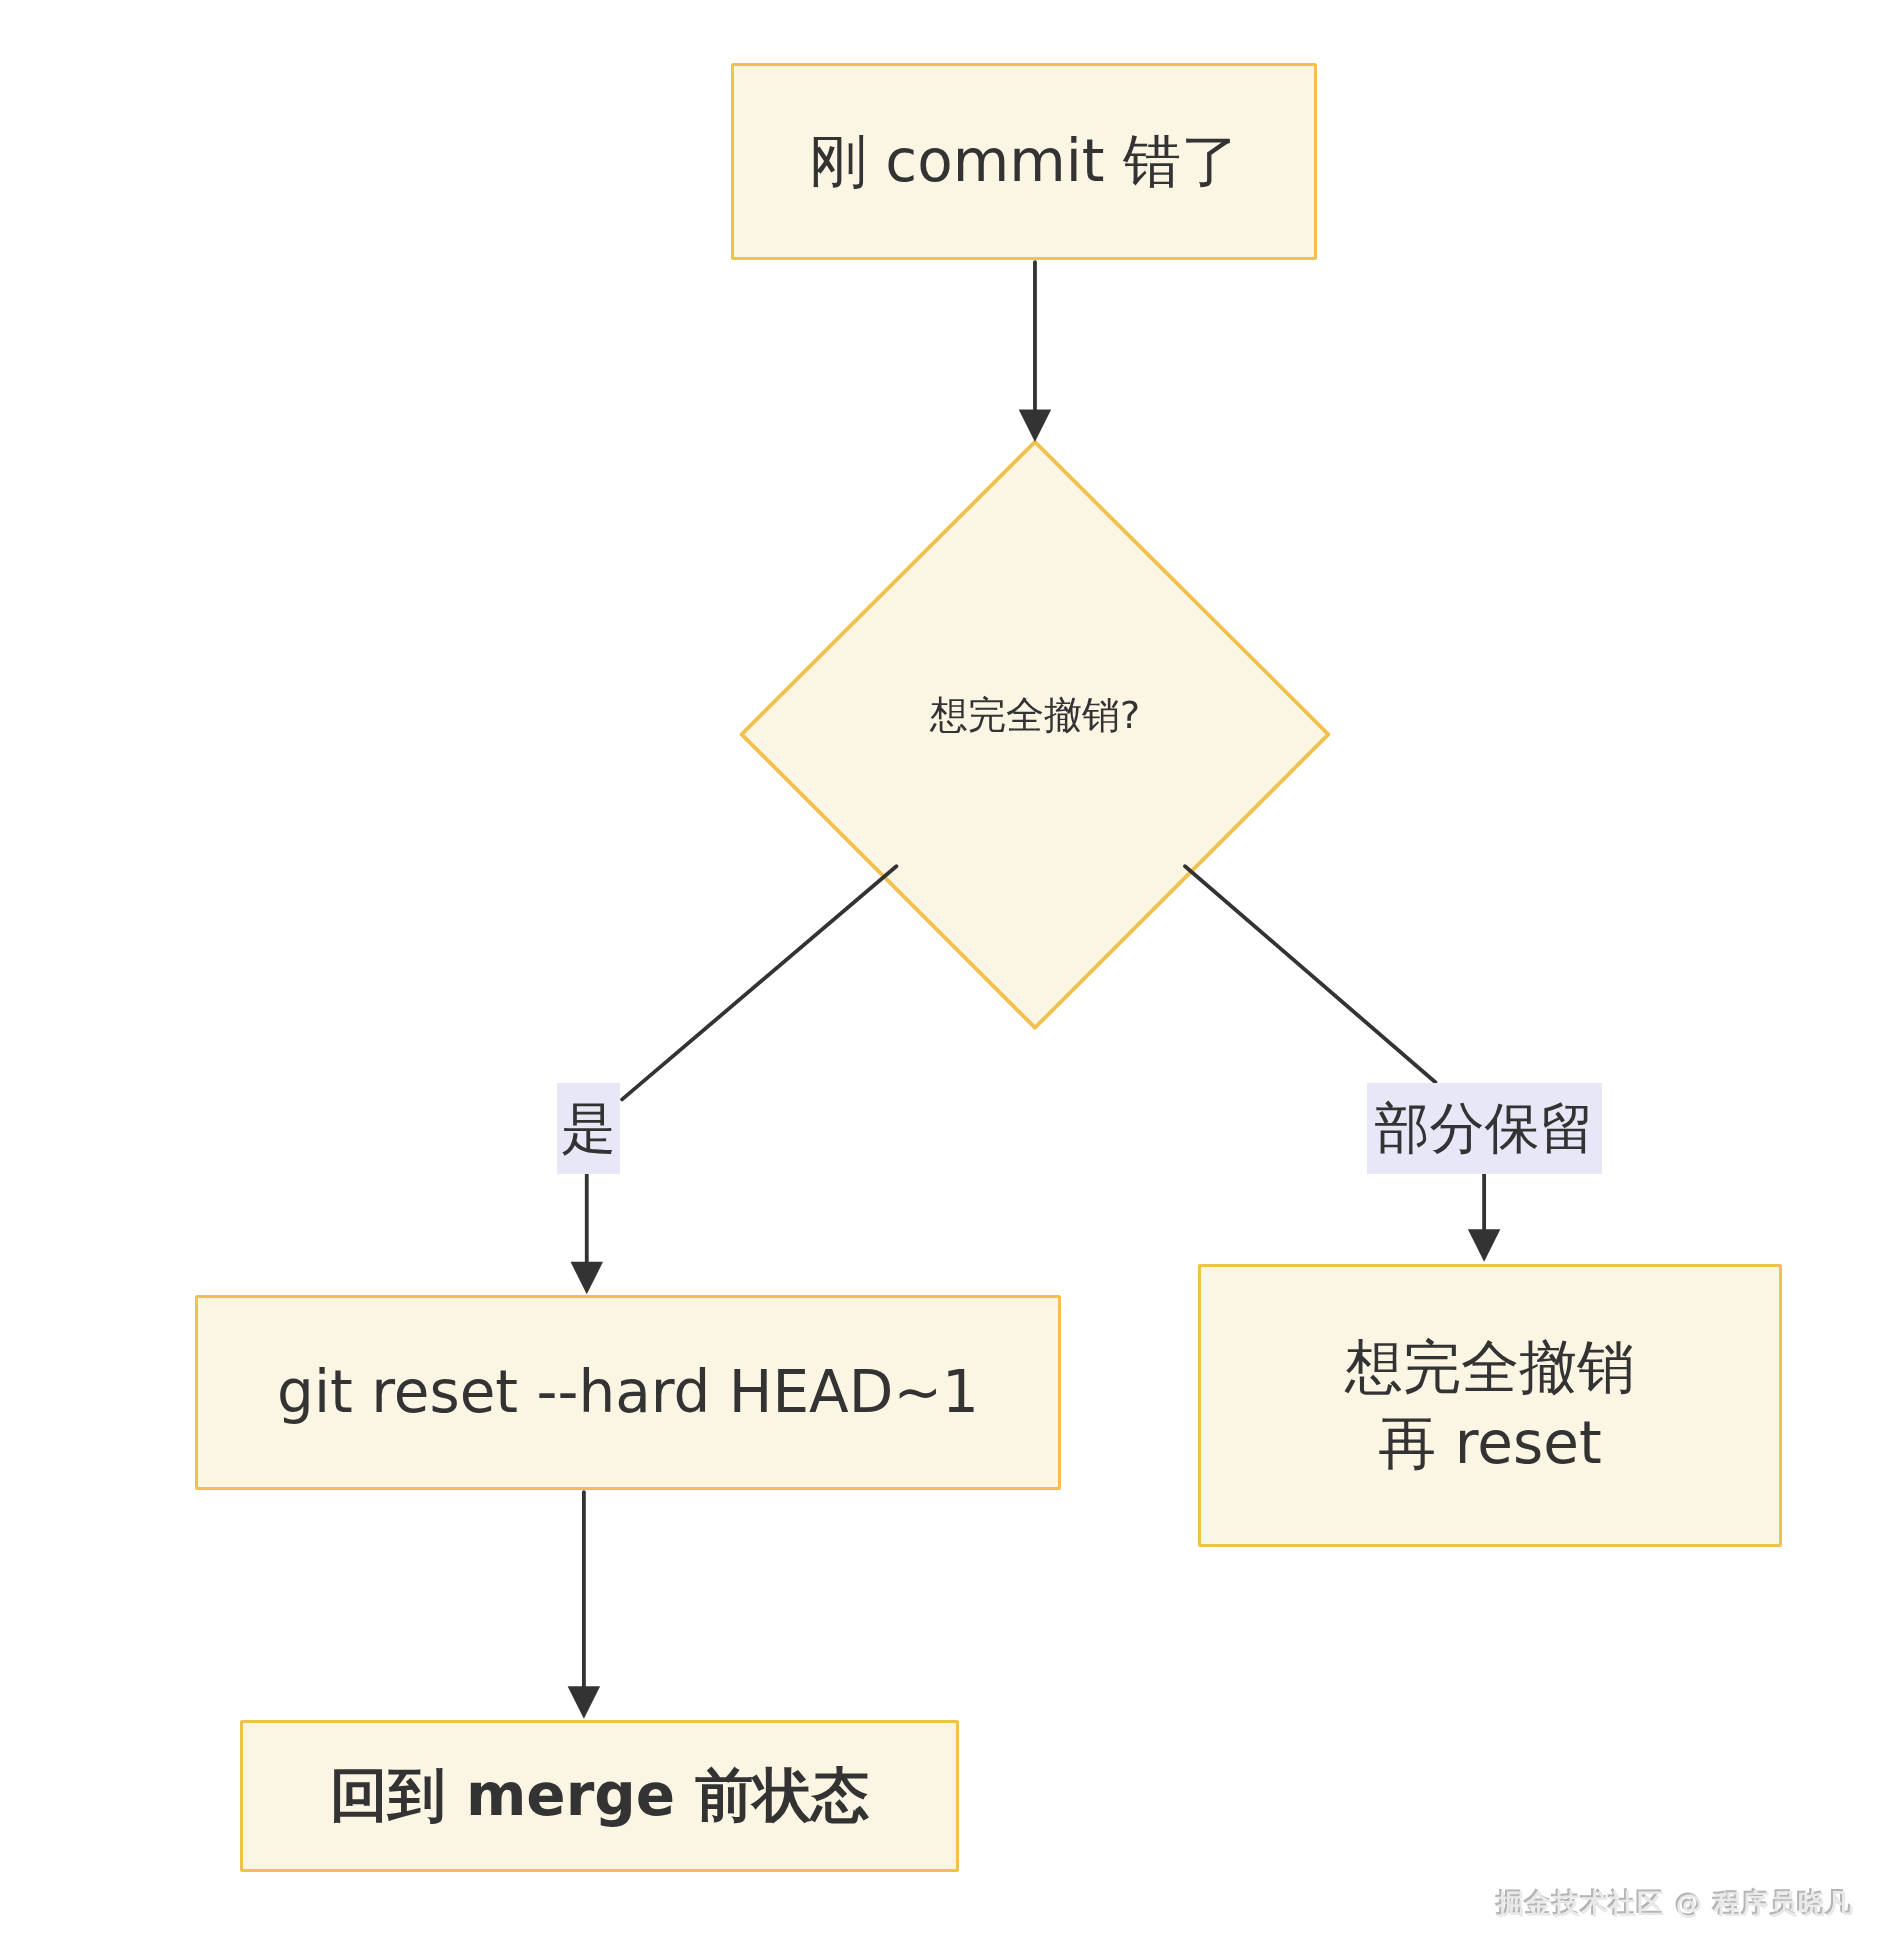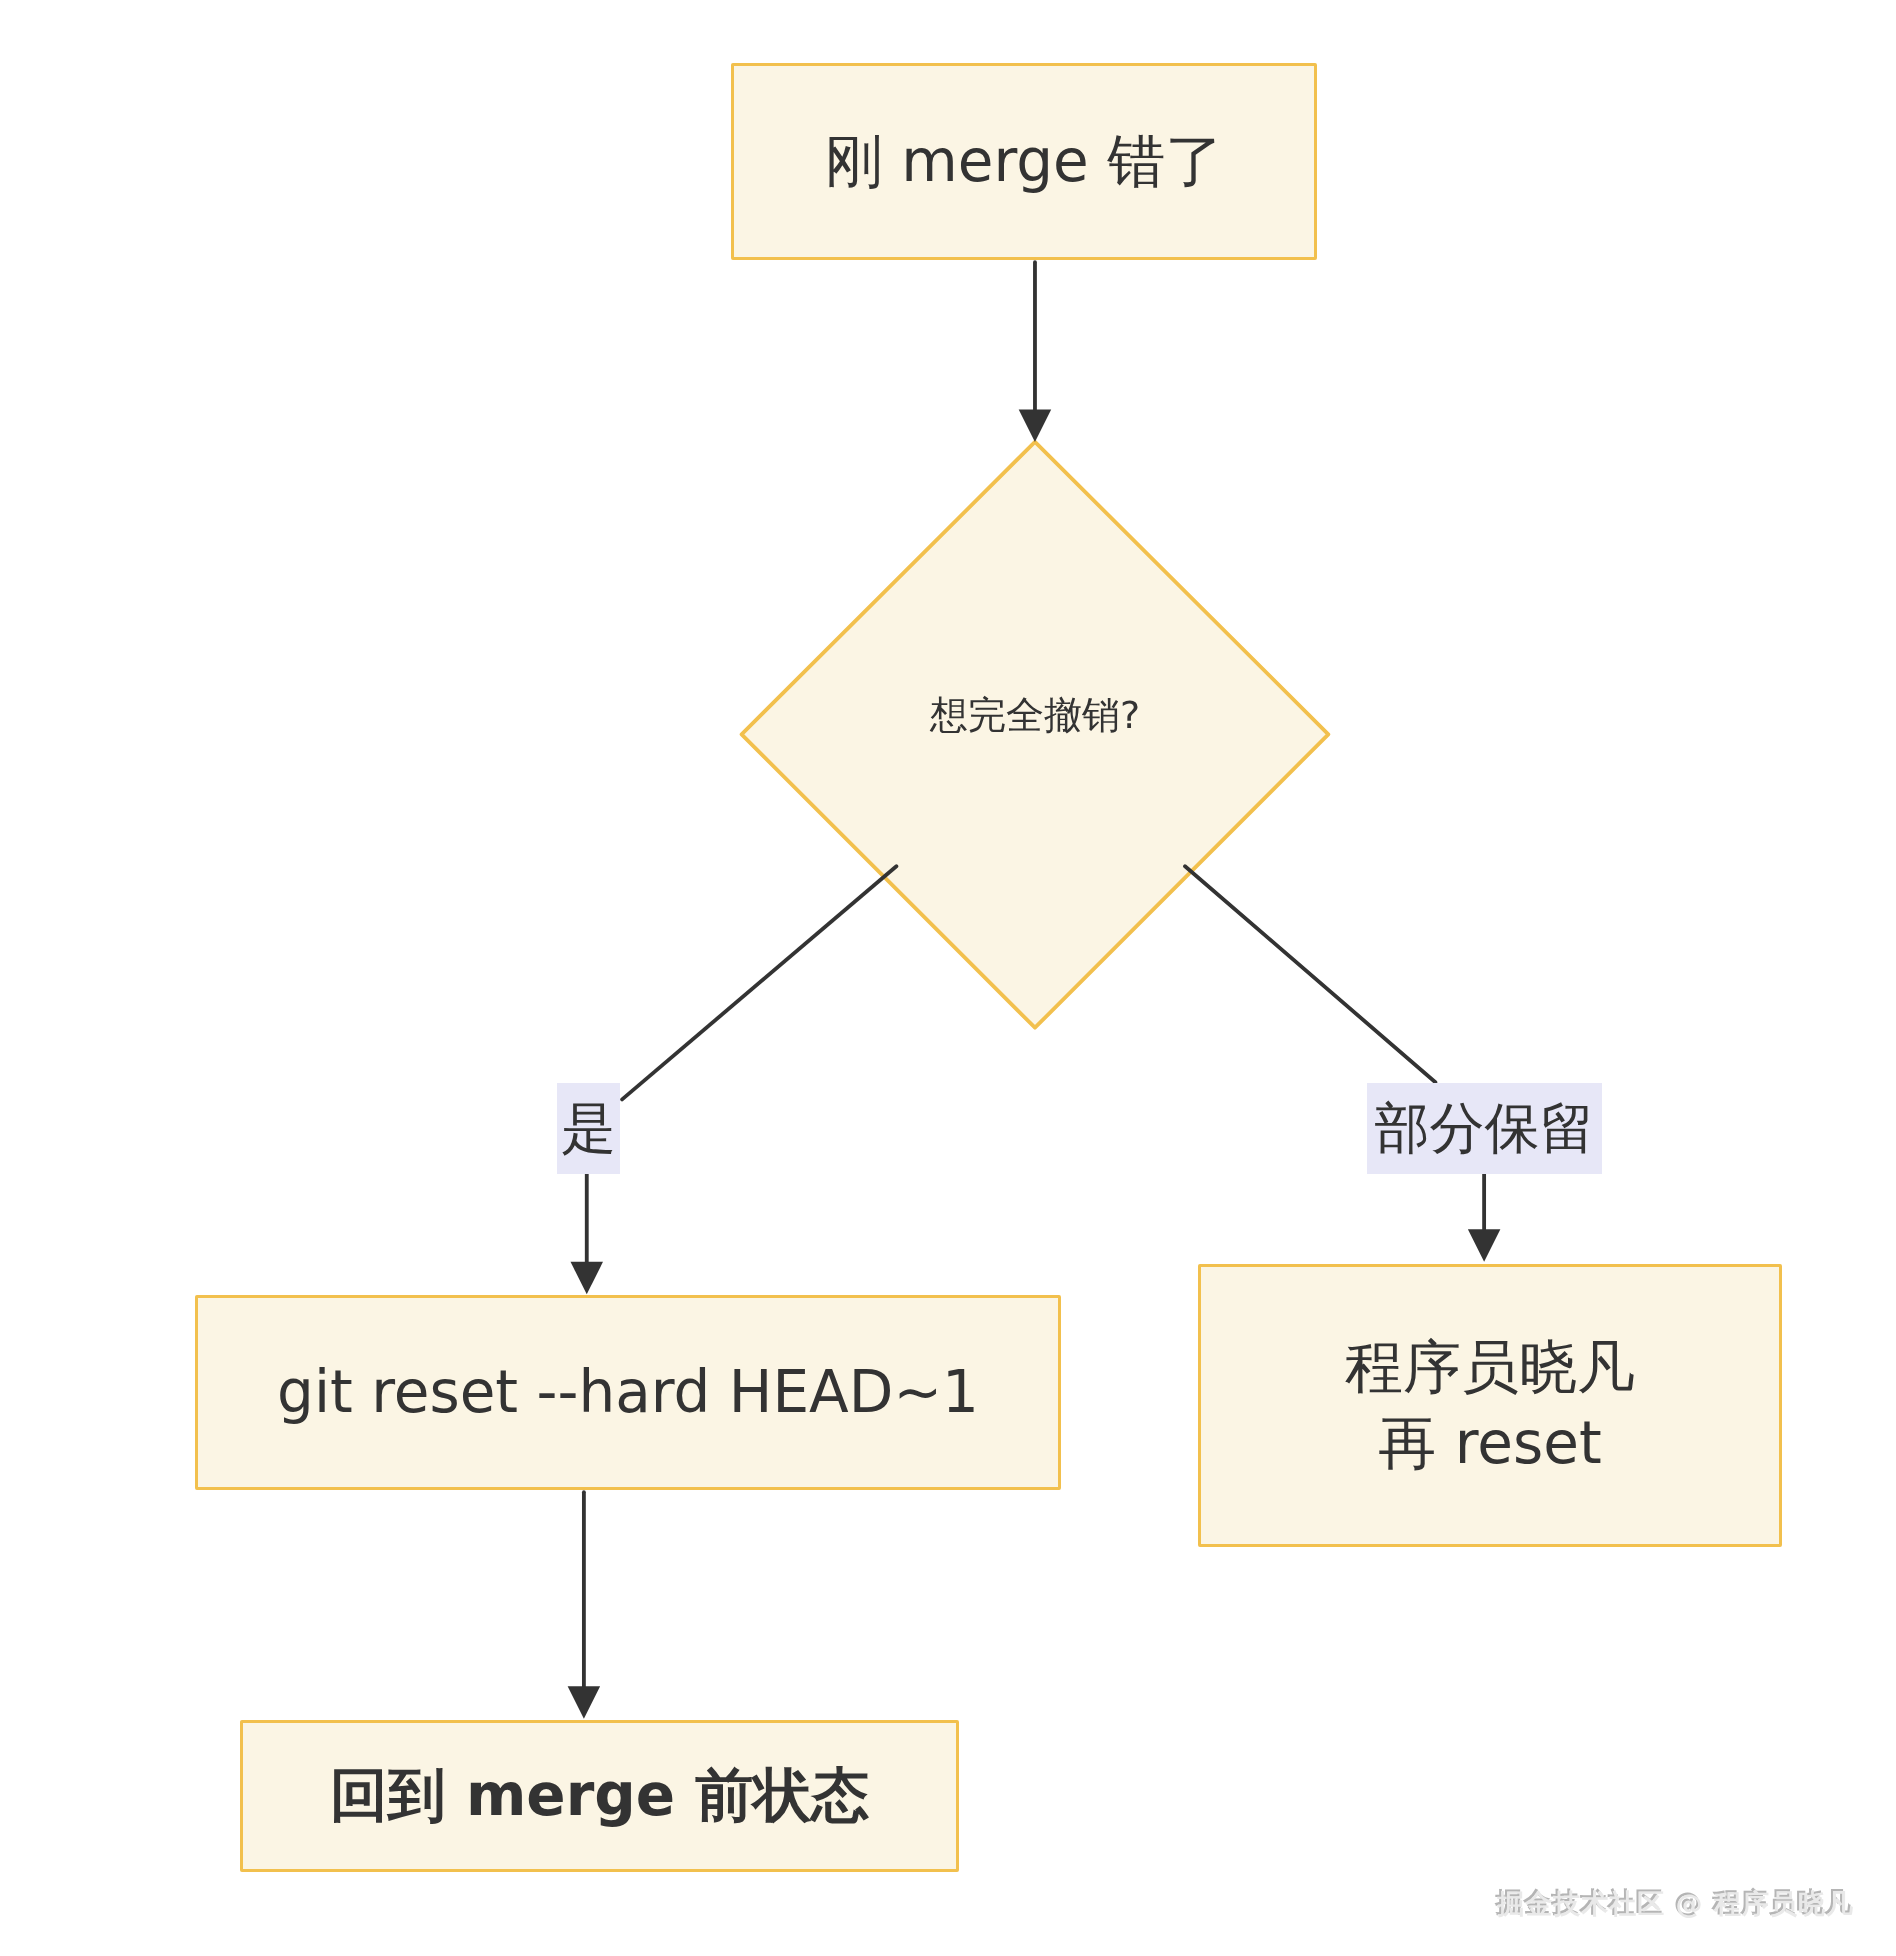--- a/index.html
+++ b/index.html
@@ -102,35 +102,35 @@
 
     <line x1="611" y1="1561" x2="611" y2="1764" stroke="#333333" stroke-width="4" stroke-linecap="round"></line>
     <polygon points="594,1764 628,1764 611,1798" fill="#333333"></polygon>
 
     <line x1="1240" y1="906" x2="1502" y2="1132" stroke="#333333" stroke-width="4" stroke-linecap="round"></line>
     <line x1="1553" y1="1228" x2="1553" y2="1286" stroke="#333333" stroke-width="4" stroke-linecap="round"></line>
     <polygon points="1536,1286 1570,1286 1553,1320" fill="#333333"></polygon>
   </svg>
 
   <div class="node node-start">
-    <span>刚 merge 错了</span>
+    <span>刚 commit 错了</span>
   </div>
 
   <div class="decision-text">想完全撤销?</div>
 
   <div class="node node-reset">
     <span>git reset --hard HEAD~1</span>
   </div>
 
   <div class="node node-restored">
     <span>回到 merge 前状态</span>
   </div>
 
   <div class="node node-manual">
-    <span class="line">程序员晓凡</span>
+    <span class="line">想完全撤销</span>
     <span class="line">再 reset</span>
   </div>
 
   <div class="edge-label edge-label-yes">
     <span>是</span>
   </div>
 
   <div class="edge-label edge-label-partial">
     <span>部分保留</span>
   </div>

